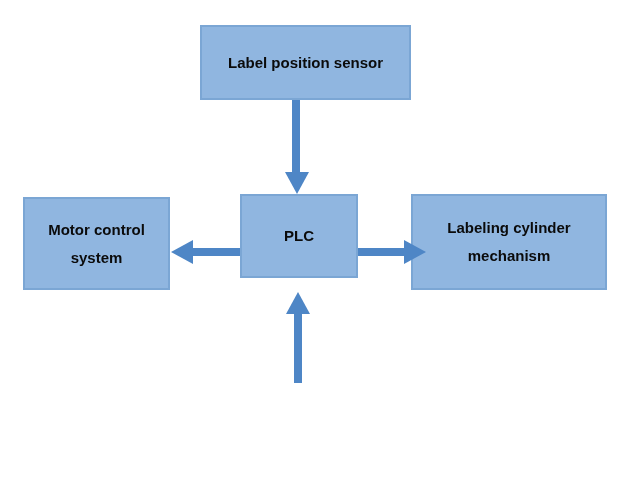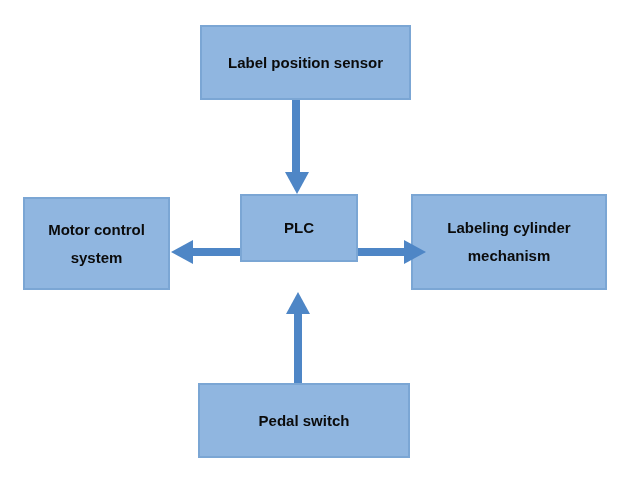--- a/index.html
+++ b/index.html
@@ -31,21 +31,21 @@
     justify-content:center;
     text-align:center;
     font-weight:bold;
     font-size:15px;
     line-height:28px;
     color:var(--text);
     padding:0 0;
   }
   .node-sensor  {left:200px; top:25px;  width:211px; height:75px;}
   .node-motor   {left:23px;  top:197px; width:147px; height:93px;}
-  .node-plc     {left:240px; top:194px; width:118px; height:68px;}
+  .node-plc     {left:240px; top:194px; width:118px; height:84px;}
   .node-cylinder{left:411px; top:194px; width:196px; height:96px;}
   .node-pedal   {left:198px; top:383px; width:212px; height:75px;}
 
   .shaft{position:absolute; background:var(--arrow);}
   .head{position:absolute; width:0; height:0;}
 
   
   .shaft-down{left:292px; top:100px; width:8px; height:72px;}
   .head-down{
     left:285px; top:172px;
@@ -94,23 +94,20 @@
   </div>
 
   <div class="node node-plc">
     <span>PLC</span>
   </div>
 
   <div class="node node-cylinder">
     <span>Labeling cylinder mechanism</span>
   </div>
 
-  <div class="node node-pedal">
-    <span>Pedal switch</span>
-  </div>
 
   <div class="shaft shaft-down"></div>
   <div class="head head-down"></div>
 
   <div class="head head-up"></div>
   <div class="shaft shaft-up"></div>
 
   <div class="head head-left"></div>
   <div class="shaft shaft-left"></div>
 

